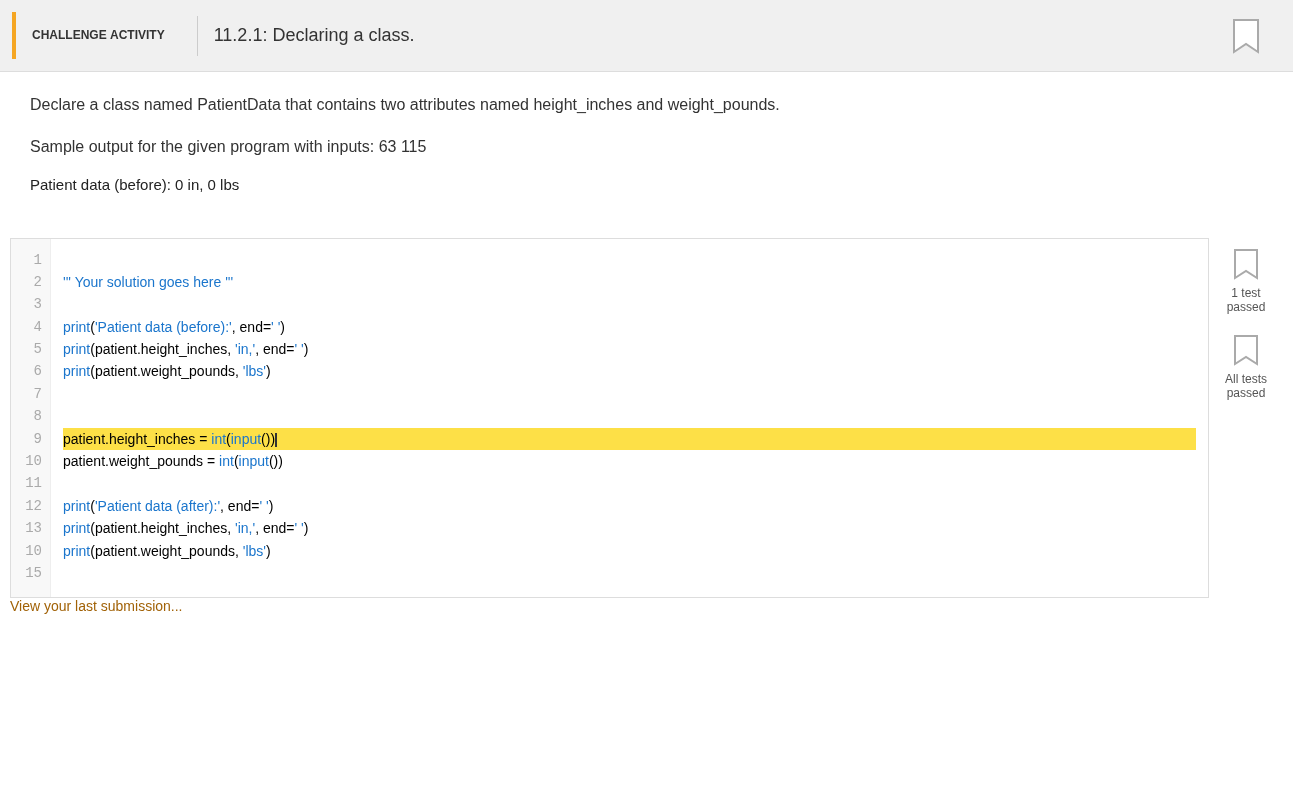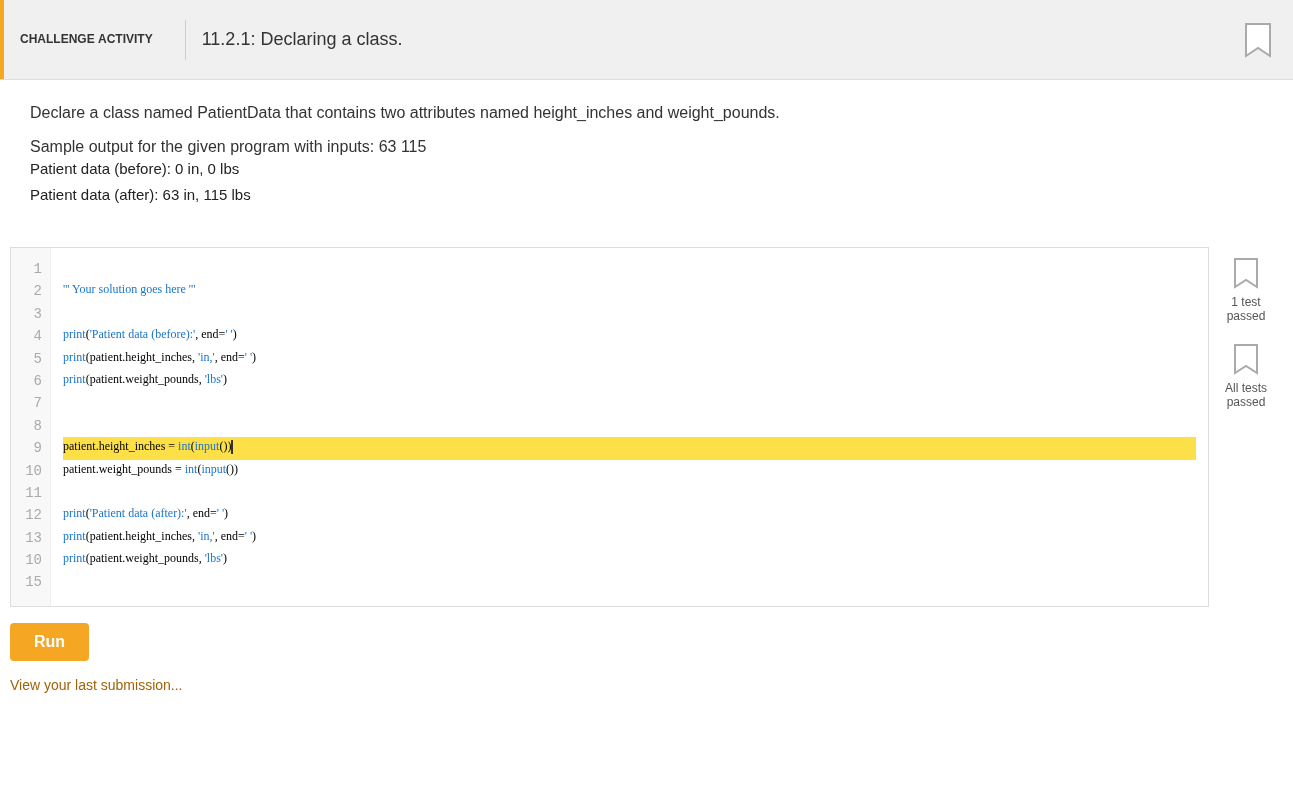--- a/index.html
+++ b/index.html
@@ -17,22 +17,22 @@
       min-height: 785px;
       position: relative;
     }
 
     
     .header-bar {
       display: flex;
       align-items: center;
       background: #f0f0f0;
       border-bottom: 1px solid #ddd;
-      padding: 0;
-      height: 80px;
+      padding: 12px;
+      height: 72px;
       position: relative;
     }
 
     .challenge-activity-label {
       background: #f0f0f0;
       border-left: 4px solid #f5a623;
       padding: 10px 16px;
       font-size: 12px;
       font-weight: 700;
       color: #333;
@@ -65,27 +65,27 @@
 
     
     .main-content {
       background: #fff;
       padding: 24px 30px 20px 30px;
     }
 
     .description-text {
       font-size: 16px;
       color: #333;
-      margin-bottom: 16px;
+      margin-bottom: 24px;
     }
 
     .sample-output-label {
       font-size: 16px;
       color: #333;
-      margin-bottom: 0;
+      margin-bottom: 16px;
     }
 
     .code-output {
       font-family: Liberation Sans, sans-serif;
       font-size: 15px;
       color: #222;
       line-height: 1.7;
       margin-bottom: 20px;
     }
 
@@ -112,22 +112,22 @@
       line-height: 1.6;
     }
 
     .line-numbers div {
       height: 22.4px;
     }
 
     .code-area {
       flex: 1;
       padding: 10px 12px;
-      font-family: Liberation Serif, serif;
-      font-size: 12px;
+      font-family: Liberation Sans, sans-serif;
+      font-size: 14px;
       line-height: 1.6;
       overflow-x: auto;
     }
 
     .code-line {
       height: 22.4px;
       white-space: nowrap;
     }
 
     .code-line.highlighted {
@@ -205,21 +205,20 @@
     <svg class="bookmark-icon-header" viewBox="0 0 30 36" fill="none" xmlns="http://www.w3.org/2000/svg">
       <path d="M3 2 H27 V34 L15 26 L3 34 Z" stroke="#aaa" stroke-width="2" fill="white"></path>
     </svg>
   </div>
 
   <div class="main-content">
     <p class="description-text">Declare a class named PatientData that contains two attributes named height_inches and weight_pounds.</p>
     <p class="sample-output-label">Sample output for the given program with inputs: 63 115</p>
     <div class="code-output">
       <div>Patient data (before): 0 in, 0 lbs</div>
-      <div>Patient data (after): 63 in, 115 lbs</div>
     </div>
   </div>
 
   <div style="display: flex; margin: 0 10px;">
     <div class="editor-container" style="flex:1; margin:0;">
 
       <div class="line-numbers">
         <div>1</div>
         <div>2</div>
         <div>3</div>
@@ -266,21 +265,18 @@
       <div class="badge-item" style="margin-top:8px;">
         <svg class="badge-icon" viewBox="0 0 28 34" fill="none" xmlns="http://www.w3.org/2000/svg">
           <path d="M3 2 H25 V30 L14 23 L3 30 Z" stroke="#aaa" stroke-width="2" fill="white"></path>
         </svg>
         <span>All tests</span>
         <span>passed</span>
       </div>
     </div>
   </div>
 
-  <div class="run-button-area">
-    <button class="run-button">Run</button>
-  </div>
 
   <div class="view-submission">
     <span>View your last submission...</span>
   </div>
 
 </div>
 
 </body></html>

